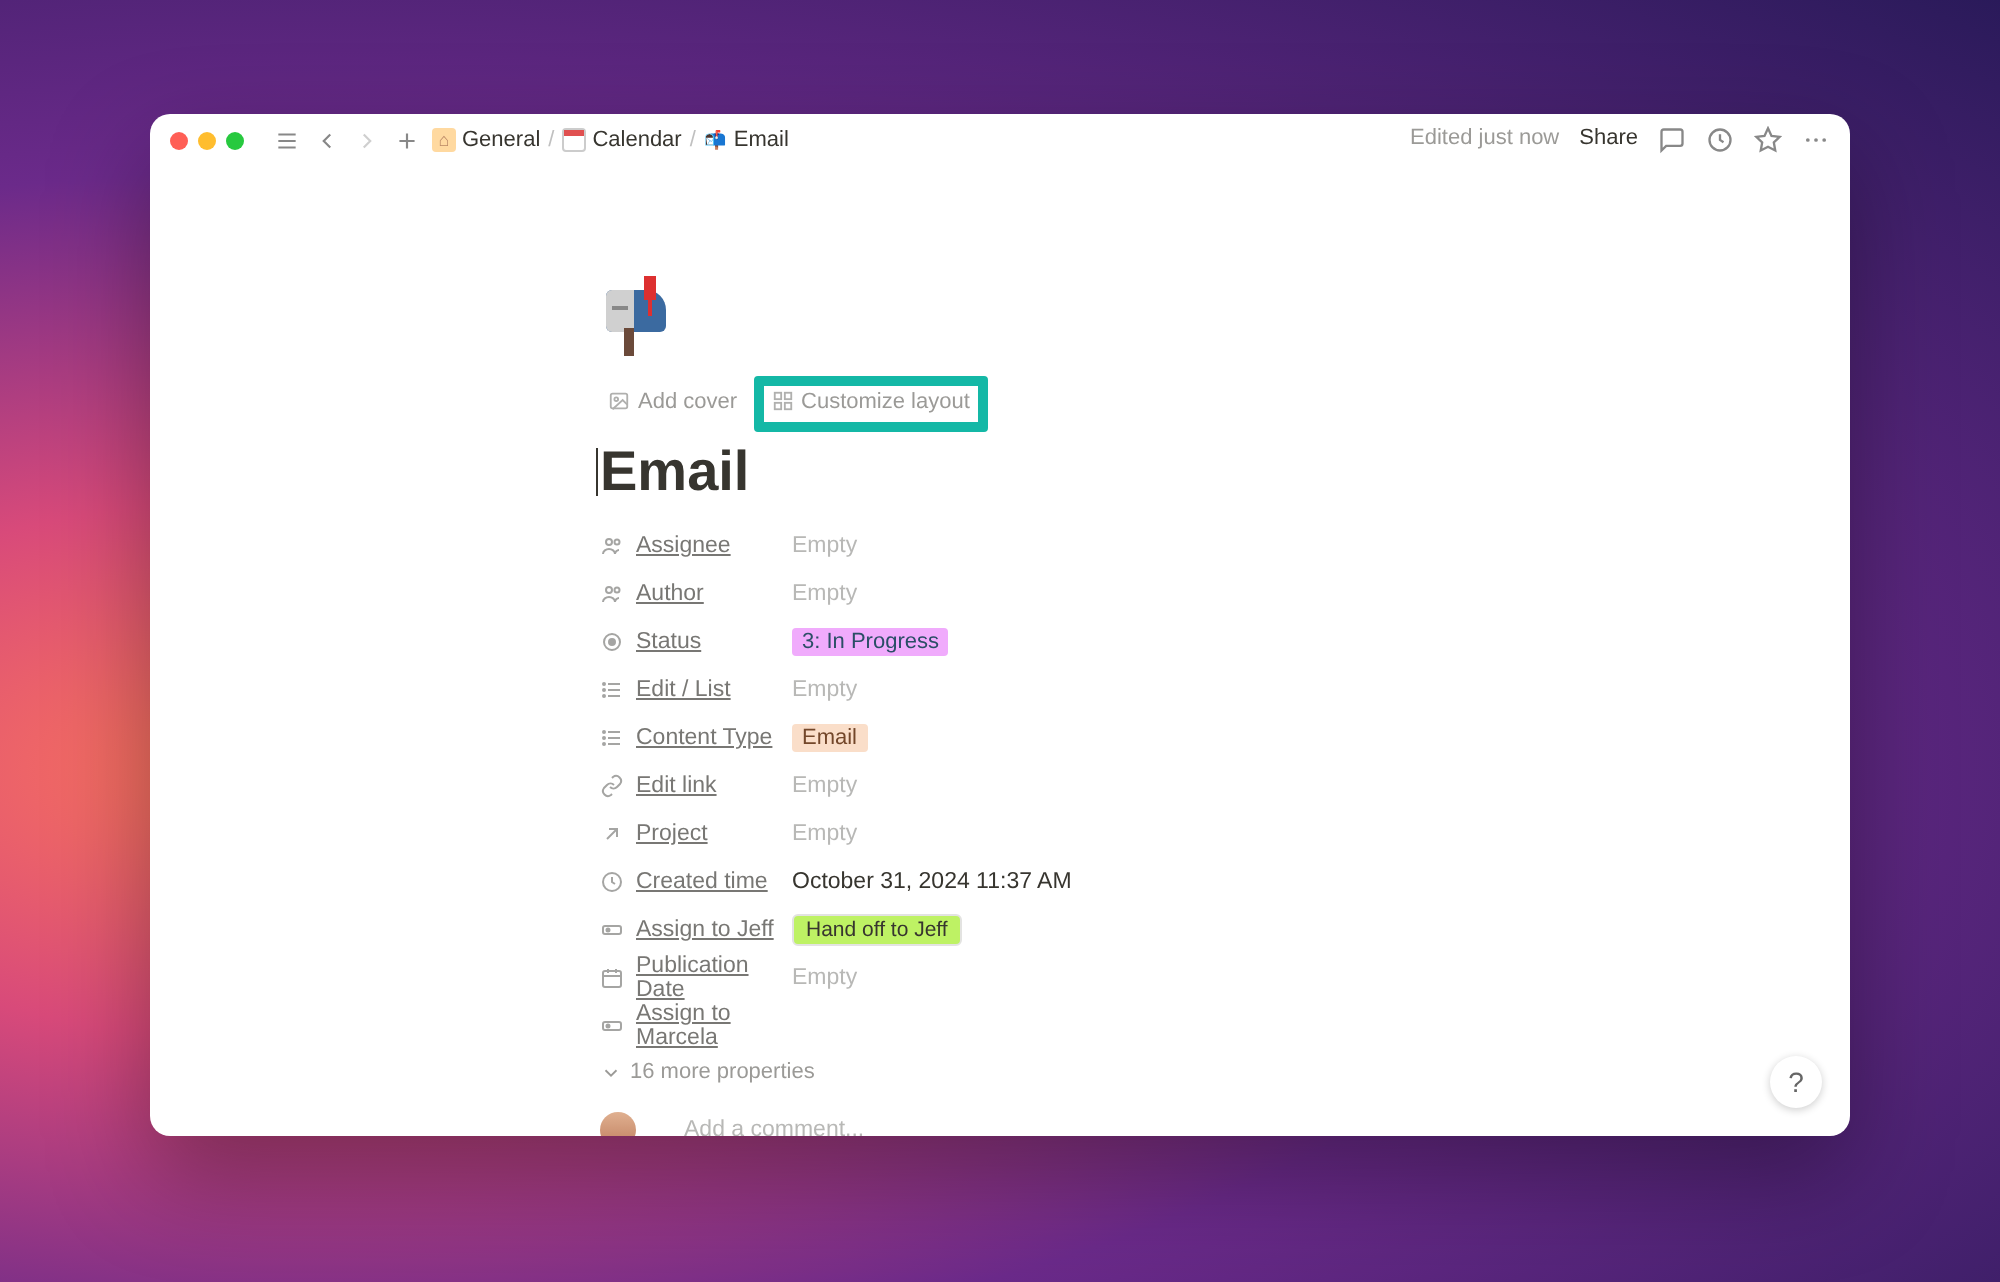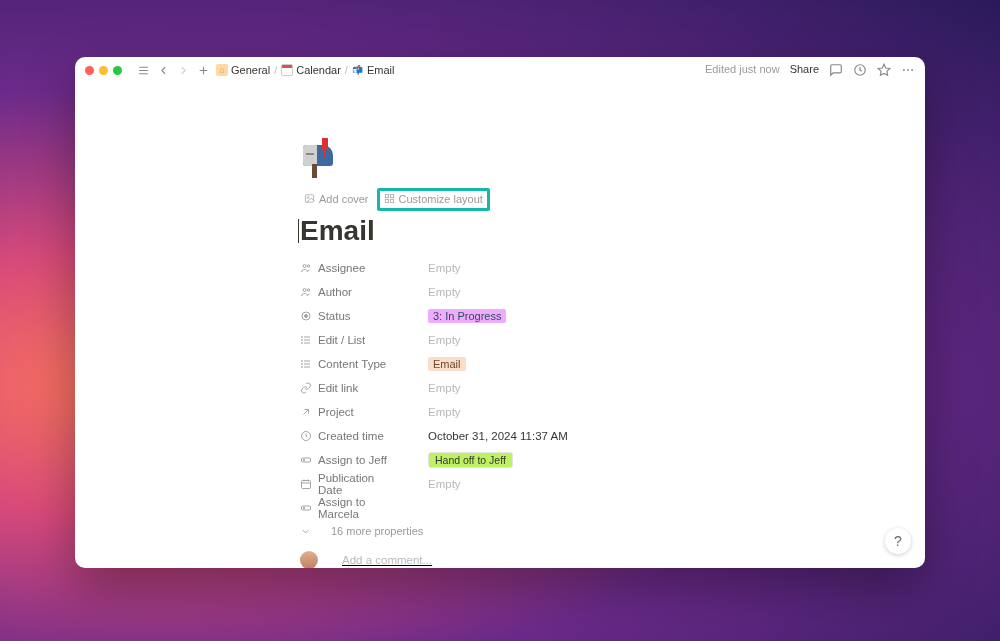--- a/index.html
+++ b/index.html
@@ -51,35 +51,35 @@
     overflow: hidden;
   }
   .page {
     width: 400px;
     margin: 0 auto;
     padding-top: 55px;
   }
   .page-icon { width: 42px; height: 42px; display:block; margin-bottom: 8px; }
   .cover-row { display:flex; gap:6px; align-items:center; font-size:11px; color:#9b9a97; margin-bottom: 4px; }
   .cover-btn { display:flex; align-items:flex-start; gap:4px; padding:2px 4px; cursor:pointer; }
-  .highlight { border: 3px solid #14b8a6; border-radius: 2px; padding: 2px 4px; margin-left:-2px; }
+  .highlight { border: 5px solid #14b8a6; border-radius: 2px; padding: 2px 4px; margin-left:-2px; }
   .title { font-size: 28px; font-weight: 700; color: #37352f; margin-bottom: 12px; position:relative; }
   .title::before { content:""; position:absolute; left:-2px; top:4px; bottom:4px; width:1px; background:#37352f; }
   .props { display:flex; flex-direction:column; gap: 6px; font-size: 11.5px; color:#37352f; }
   .prop-row { display:flex; align-items:center; height:18px; }
-  .prop-label { width: 96px; display:flex; align-items:center; gap:6px; color:#787774; cursor:pointer; }
+  .prop-label { width: 96px; display:flex; align-items:center; gap:6px; color:#787774; cursor:pointer;text-decoration:underline; }
   .prop-label .pic { width:12px; height:12px; display:inline-flex; align-items:center; justify-content:center; color:#a5a5a3; }
   .prop-label .pic svg { width:12px; height:12px; }
-  .prop-val { flex:1; color:#37352f;margin-left:32px; }
+  .prop-val { flex:1; color:#37352f; }
   .empty { color:#b8b8b6; }
   .tag { display:inline-block; padding:1px 5px; border-radius:2px; font-size:11px; }
   .tag.blue { background:#f0abfc; color:#2a4e66; }
   .tag.orange { background:#fadec9; color:#73472a; }
   .tag.white { background:#bef264; border:1px solid #e3e3e1; color:#37352f; padding:1px 6px; border-radius:3px; font-size:10.5px; }
-  .more-props { display:flex; align-items:flex-end; gap:20px; color:#9b9a97; font-size:11px; margin-top:8px; cursor:pointer; }
+  .more-props { display:flex; align-items:flex-end; gap:4px; color:#9b9a97; font-size:11px; margin-top:8px; cursor:pointer; }
   .comment-row { display:flex; align-items:center; gap:24px; margin-top:14px; padding-bottom:10px; border-bottom:1px solid #ececeb;text-decoration:underline; }
   .avatar { width:18px; height:18px; border-radius:50%; background: linear-gradient(#e0b090, #c08060); }
   .comment-input { color:#b8b8b6; font-size:11.5px; flex:1; }
   .mailbox {
     position: relative;
     width: 42px; height: 42px;
   }
   .mb-post { position:absolute; bottom:2px; left:12px; width:5px; height:14px; background:#6b4a3a; }
   .mb-body { position:absolute; top:7px; left:3px; width:30px; height:21px; background:#3b6aa0; border-radius:3px 10px 3px 3px; }
   .mb-front { position:absolute; top:7px; left:3px; width:14px; height:21px; background:#d0d0d0; border-radius:3px 0 0 3px; }

